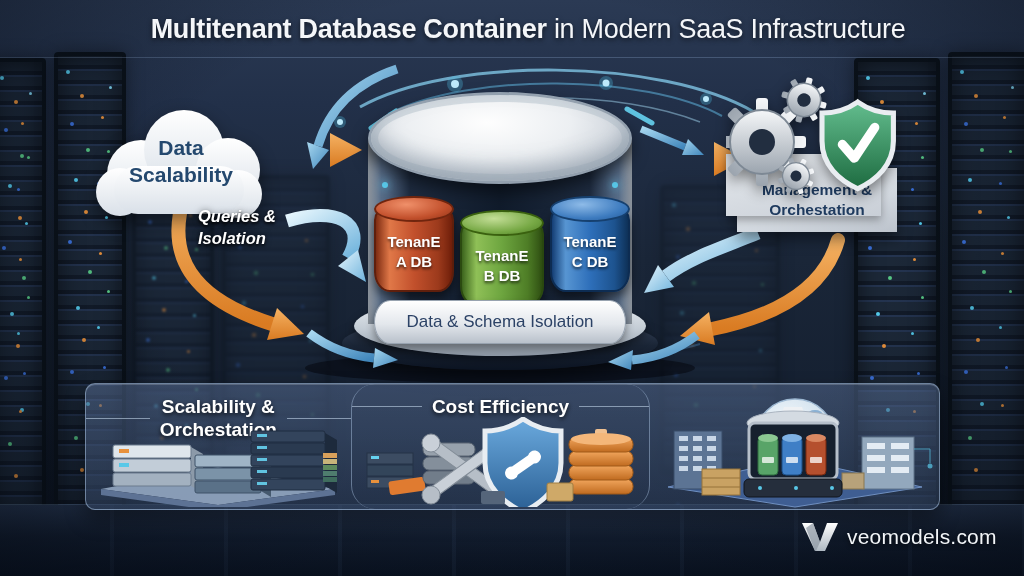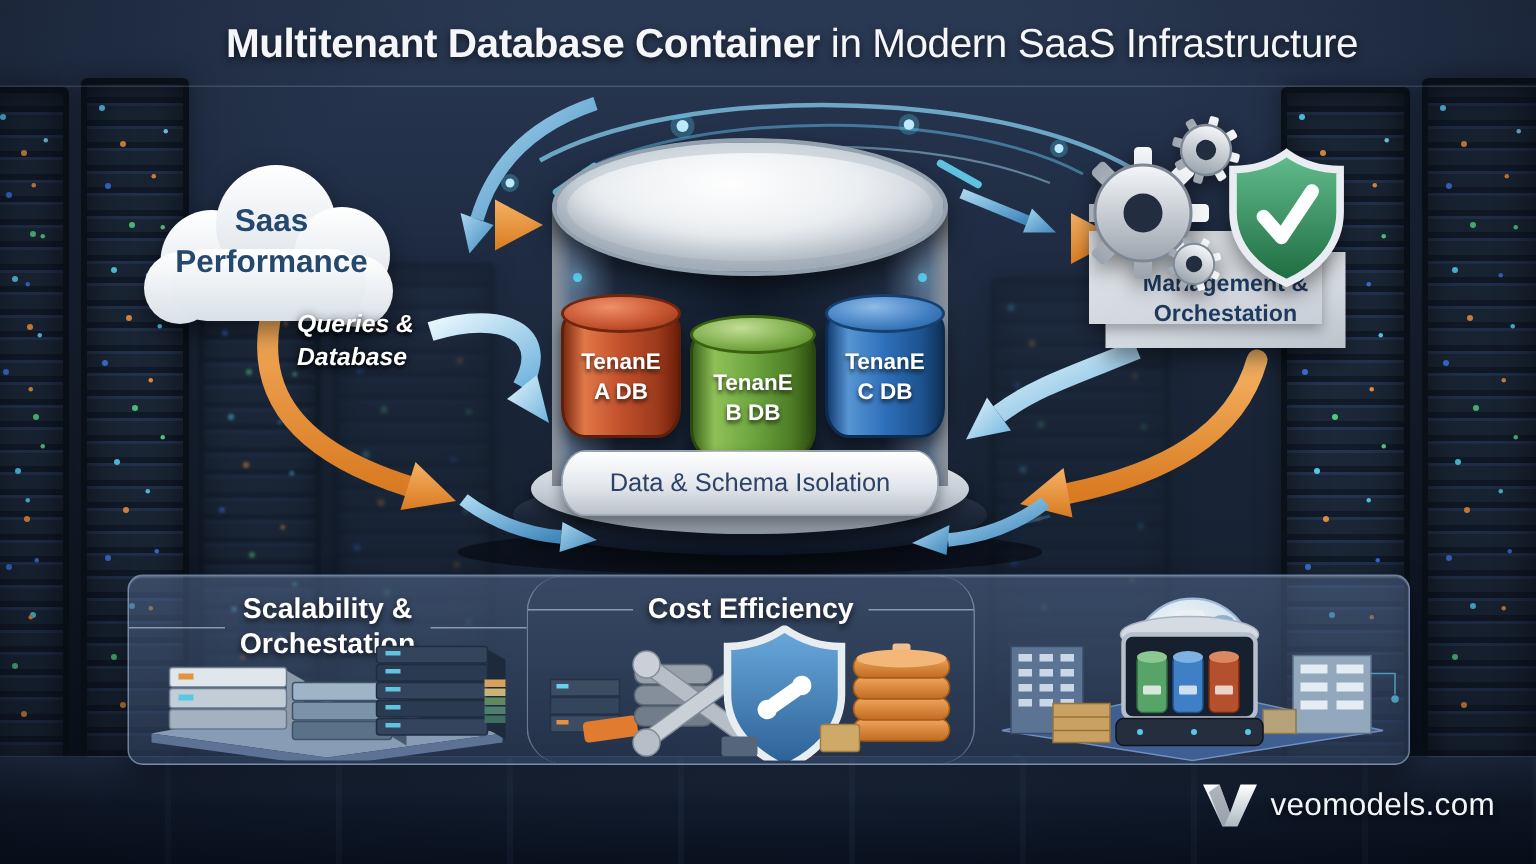--- a/index.html
+++ b/index.html
@@ -206,28 +206,28 @@
       <g fill="url(#cg)">
         <circle cx="55" cy="66" r="34"></circle>
           <circle cx="98" cy="42" r="40"></circle>
           <circle cx="142" cy="62" r="32"></circle>
         <circle cx="34" cy="84" r="24"></circle>
           <circle cx="152" cy="86" r="24"></circle>
         <rect x="28" y="58" width="130" height="48" rx="24"></rect>
       </g>
     </svg>
     <div class="txt">
-      <div>Saas</div>
-      <div>Performance</div>
+      <div>Data</div>
+      <div>Scalability</div>
     </div>
   </div>
 
   <div class="queries">
     <div>Queries &amp;</div>
-    <div>Database</div>
+    <div>Isolation</div>
   </div>
 
   <div class="unit">
     <div class="dark-base"></div>
     <div class="silver-rim"></div>
     <div class="db-body"></div>
     <div class="top-ellipse"></div>
     <div class="tenant tA">
       <div class="cap"></div>
       <div class="tbody"></div>

